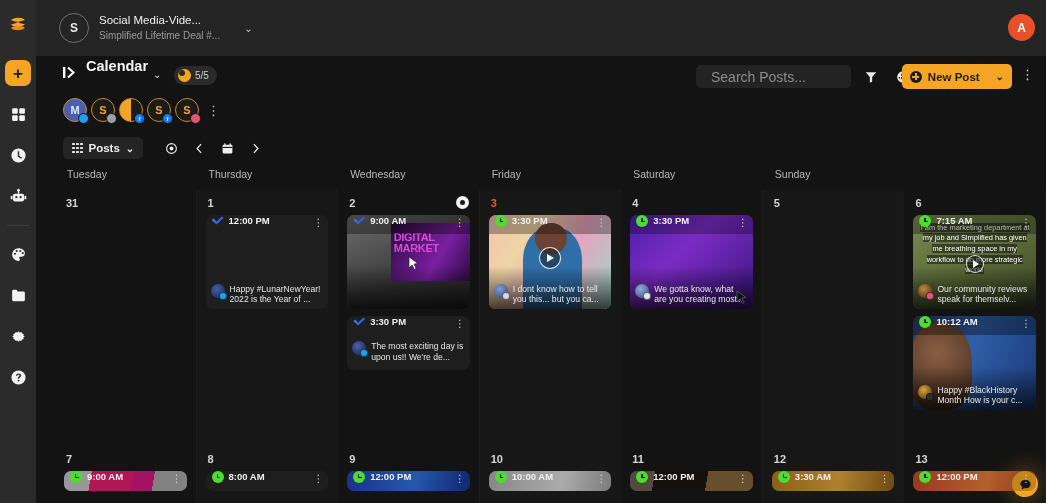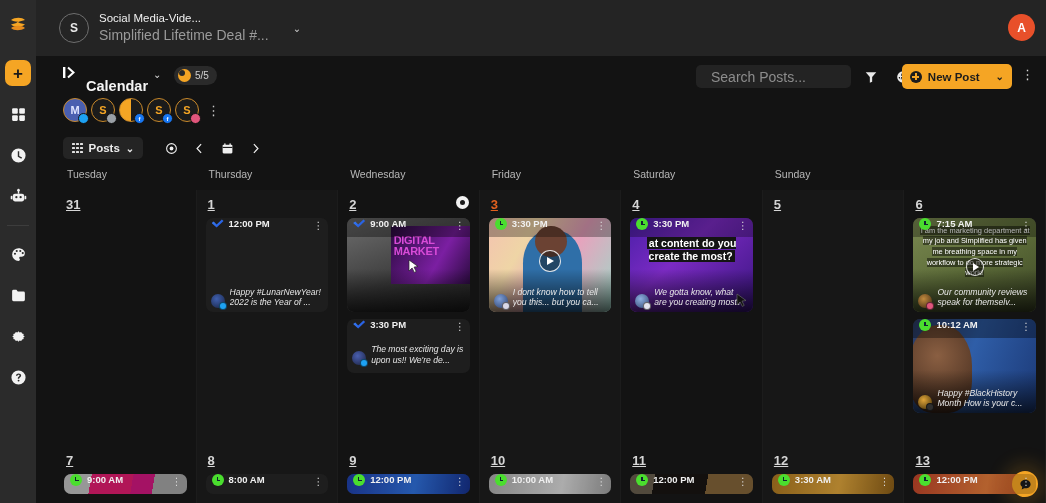--- a/index.html
+++ b/index.html
@@ -36,36 +36,36 @@
     background: #242424; display: flex; align-items: center;
   }
   .ws-avatar {
     margin-left: 23px; width: 30px; height: 30px; border-radius: 50%;
     border: 1.5px solid #6e6e6e; color: #e8e8e8;
     display: flex; align-items: center; justify-content: center;
     font-size: 12px; font-weight: bold;
   }
   .ws-text { margin-left: 10px; line-height: 1.35; }
   .ws-title { font-size: 11.5px; color: #f0f0f0; }
-  .ws-sub { font-size: 14px; color: #9a9a9a; }
+  .ws-sub { font-size: 10px; color: #9a9a9a; }
   .ws-chev { margin-left: 24px; color: #cfcfcf; font-size: 10px; }
   .user-avatar {
     position: absolute; right: 11px; top: 14px; width: 27px; height: 27px;
     border-radius: 50%; background: #e8502a; color: #fff;
     display: flex; align-items: center; justify-content: center;
     font-size: 12px; font-weight: bold;
   }
 
   
   .main { position: absolute; left: 36px; top: 56px; width: 1010px; height: 447px; background: #131313; }
 
   .head-row { position: relative; height: 40px; }
   .collapse-ico { position: absolute; left: 27px; top: 10px; color: #fff; display: flex; align-items: center; }
   .cal-title {
-    position: absolute; left: 50px; top: 22px;
+    position: absolute; left: 50px; top: 2px;
     font-size: 14.5px; font-weight: bold; color: #f5f5f5;
   }
   .cal-chev { position: absolute; left: 117px; top: 13px; color: #dcdcdc; font-size: 10px; }
   .quota {
     position: absolute; left: 138px; top: 10px; height: 19px;
     background: #2a2a2a; border-radius: 10px; padding: 0 8px 0 4px;
     display: flex; align-items: center; gap: 4px;
   }
   .quota-dot { width: 13px; height: 13px; border-radius: 50%; background: #f5a524; position: relative; overflow:hidden;}
   .quota-dot::after{content:"";position:absolute;left:1px;top:1px;width:6px;height:6px;border-radius:50%;background:#2a2a2a;}
@@ -143,21 +143,21 @@
     display: grid; grid-template-columns: repeat(7, 1fr);
   }
   .dow div { font-size: 10.5px; color: #b8b8b8; padding-left: 12px; }
 
   .weeks { position: absolute; left: 19px; top: 134px; width: 991px; height: 313px; }
   .week { position: relative; display: grid; grid-template-columns: repeat(7,1fr); }
   .week1 { height: 256px; }
   .week2 { height: 60px; }
   .cell { position: relative; border-right: 1px solid #1c1c1c; padding: 0 9px; overflow: hidden; }
   .cell.alt { background: #171717; }
-  .daynum { font-size: 13px; color: #d6d6d6; font-weight: bold; padding: 7px 0 6px 2px; text-decoration: underline; }
+  .daynum { font-size: 11px; color: #d6d6d6; font-weight: bold; padding: 7px 0 6px 2px; }
   .daynum.today { color: #e2611e; }
   .today-dot {
     position: absolute; right: 10px; top: 6px; width: 13px; height: 13px;
     border-radius: 50%; background: #f2f2f2; display:flex;align-items:center;justify-content:center;
   }
   .today-dot i { width:5px;height:5px;border-radius:50%;background:#1a1a1a; display:block;}
 
   .post { border-radius: 7px; overflow: hidden; margin-bottom: 7px; background: #1e1e1e; position: relative; }
   .post-hd { height: 19px; display: flex; gap: 5px; padding: 0 6px; position: relative; z-index: 3; }
   .pf { width: 12px; height: 12px; border-radius: 50%; flex: none; position: relative; }
@@ -166,21 +166,21 @@
     background:linear-gradient(135deg,#3b82f6,#1d4ed8);
     clip-path:polygon(0% 45%,18% 28%,42% 62%,86% 5%,100% 22%,42% 95%);}
   .pf.green { background: #4ade2e; }
   .pf.green::after{content:"";position:absolute;left:5px;top:2.5px;width:1.3px;height:4px;background:#123;}
   .pf.green::before{content:"";position:absolute;left:5.5px;top:5.5px;width:3.2px;height:1.3px;background:#123;}
   .ptime { font-size: 9.5px; color: #f0f0f0; font-weight: bold; }
   .pkebab { position: absolute; right: 5px; top: 3px; color: #dadada; font-size: 10px; line-height: 1; }
   .post-body { position: relative; height: 75px; }
   .post-ft {
     position: absolute; left: 0; right: 0; bottom: 0; min-height: 26px;
-    display: flex; align-items: flex-end; gap: 5px; padding: 3px 6px 4px 5px; z-index: 3; font-style: italic;
+    display: flex; align-items: flex-start; gap: 5px; padding: 3px 6px 4px 5px; z-index: 3;
   }
   .ft-av { width: 14px; height: 14px; border-radius: 50%; flex: none; position: relative; }
   .ft-av .mini {
     position: absolute; right: -2px; bottom: -2px; width: 8px; height: 8px; border-radius: 50%;
     border: 1px solid rgba(0,0,0,.55);
   }
   .ft-txt { font-size: 8.6px; line-height: 1.25; color: #e6e6e6; overflow: hidden; }
 
   
   .thumb { position: absolute; inset: 0; }
@@ -492,21 +492,20 @@
                 </span>
               <span class="ft-txt">I dont know how to tell you this... but you ca...</span>
             </div>
           </div>
         </div>
 
         <div class="cell">
           <div class="daynum">4</div>
           <div class="post">
             <div class="thumb t-purple"></div>
-            <div class="t-ptxt"><u>at content do you create the most?</u></div>
             <div class="shade"></div>
             <div class="post-hd" style="background:rgba(0,0,0,.28)">
               <span class="pf green"></span>
               <span class="ptime">3:30 PM</span>
               <span class="pkebab">⋮</span>
             </div>
             <div class="post-body"></div>
             <div class="post-ft">
               <span class="ft-av" style="background:radial-gradient(circle at 40% 35%,#8fb0e0,#2e4370)">
                   <span class="mini" style="background:#e4e4ef"></span>

